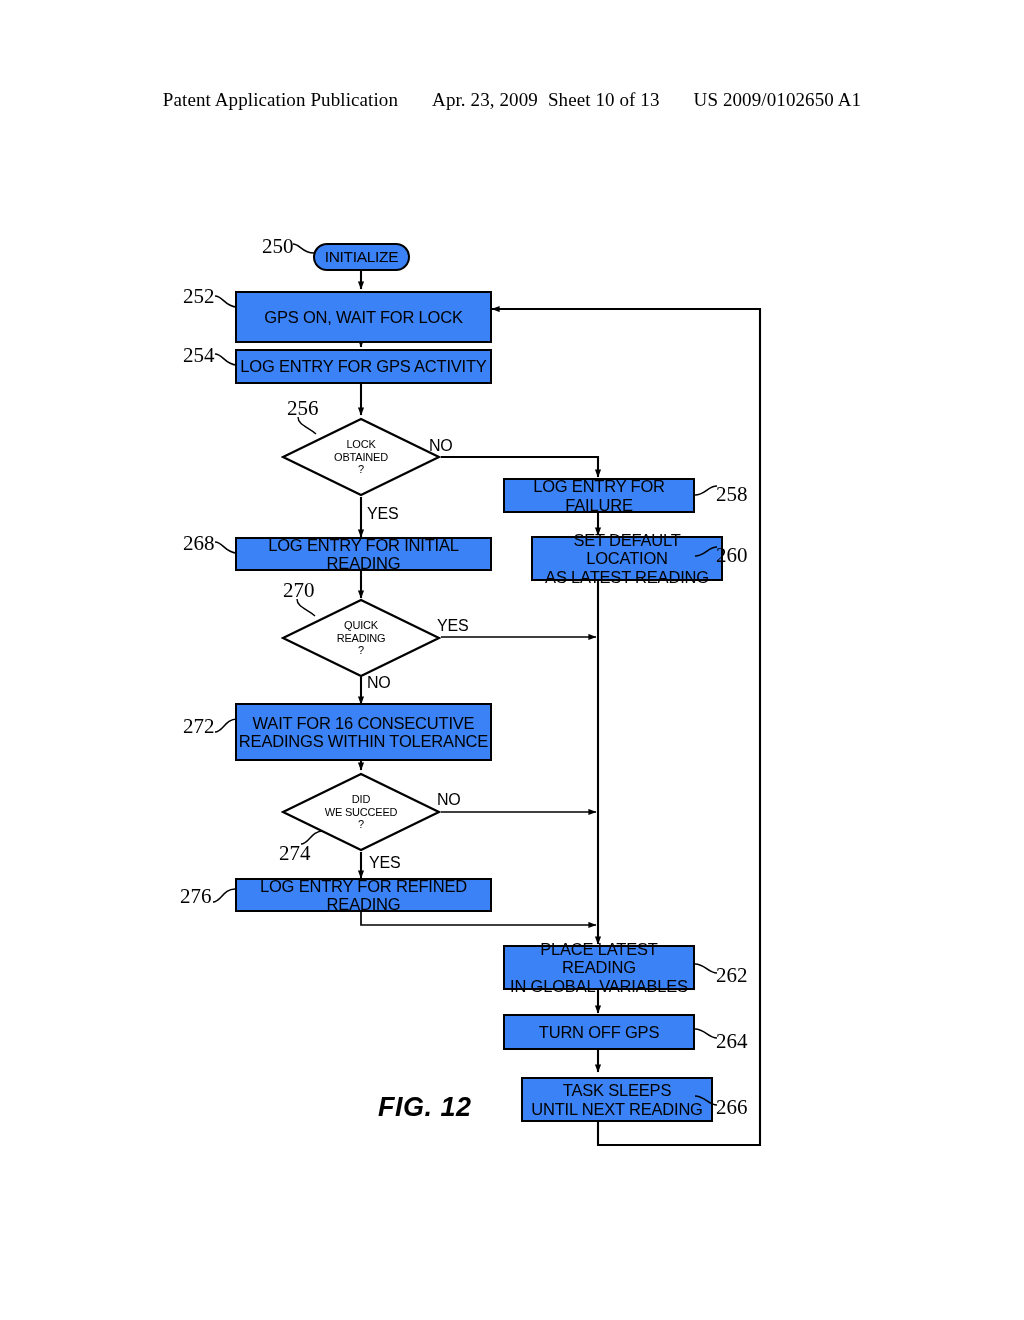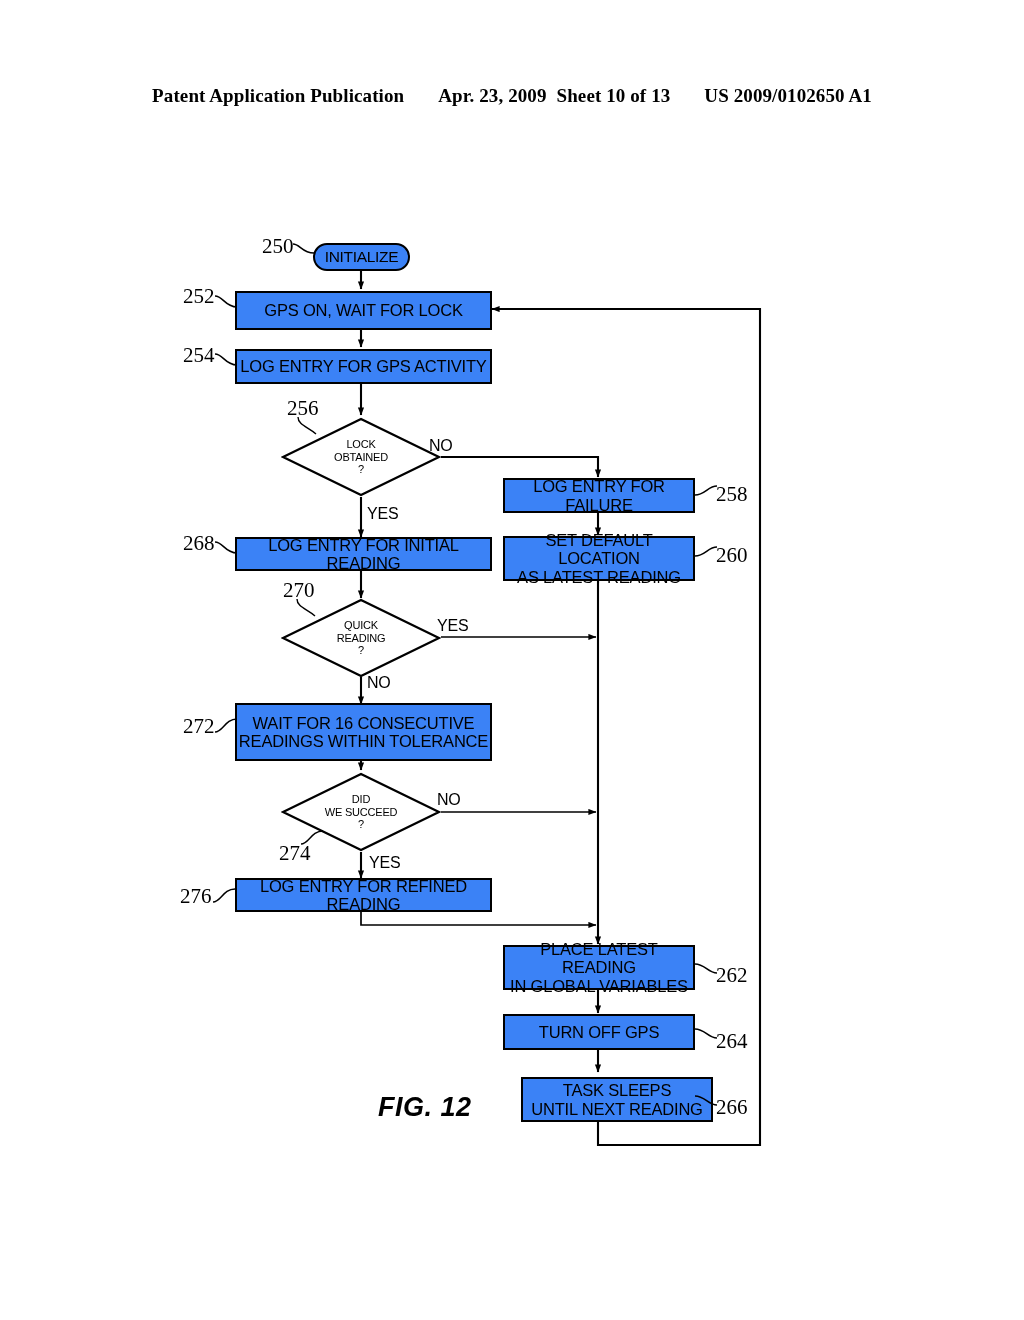--- a/index.html
+++ b/index.html
@@ -17,23 +17,24 @@
   }
 
   
   #page-header {
     position: absolute;
     left: 0;
     top: 85px;
     width: 1024px;
     height: 30px;
     display: flex;
+    align-items: center;
     justify-content: center;
     font-family: "Liberation Serif", serif;
-    font-weight: bold;
+    font-weight: normal;
     font-size: 19px;
     letter-spacing: 0.1px;
     white-space: pre;
   }
   #page-header .hdr-gap-a { display: inline-block; width: 34px; }
   #page-header .hdr-gap-b { display: inline-block; width: 10px; }
   #page-header .hdr-gap-c { display: inline-block; width: 34px; }
 
   
   #figure {
@@ -193,21 +194,21 @@
   <div class="node terminator" style="left:313px; top:243px; width:97px; height:28px;">
     <span>INITIALIZE</span>
   </div>
   <div class="ref" style="left:262px; top:234px;">
     <span>250</span>
   </div>
   <svg class="ref" style="left:292px; top:242px; width:24px; height:16px;" viewBox="0 0 24 16">
     <path d="M1,2 C8,2 10,11 22,11" stroke="#000" stroke-width="1.5" fill="none"></path>
   </svg>
 
-  <div class="node box" style="left:235px; top:291px; width:257px; height:39px;">
+  <div class="node box" style="left:235px; top:291px; width:257px; height:52px;">
     <span>GPS ON, WAIT FOR LOCK</span>
   </div>
   <div class="ref" style="left:183px; top:284px;">
     <span>252</span>
   </div>
   <svg class="ref" style="left:214px; top:294px; width:24px; height:18px;" viewBox="0 0 24 18">
     <path d="M1,2 C9,2 11,13 23,13" stroke="#000" stroke-width="1.5" fill="none"></path>
   </svg>
 
   <div class="node box" style="left:235px; top:349px; width:257px; height:35px;">
@@ -244,21 +245,21 @@
   <div class="node box" style="left:503px; top:478px; width:192px; height:35px;">
     <span>LOG ENTRY FOR FAILURE</span>
   </div>
   <svg class="ref" style="left:694px; top:485px; width:24px; height:14px;" viewBox="0 0 24 14">
     <path d="M23,1 C14,1 11,10 1,10" stroke="#000" stroke-width="1.5" fill="none"></path>
   </svg>
   <div class="ref" style="left:716px; top:482px;">
     <span>258</span>
   </div>
 
-  <div class="node box" style="left:503px; top:536px; width:192px; height:45px;">
+  <div class="node box" style="left:531px; top:536px; width:192px; height:45px;">
     <span>SET DEFAULT LOCATION
 AS LATEST READING</span>
   </div>
   <svg class="ref" style="left:694px; top:546px; width:24px; height:14px;" viewBox="0 0 24 14">
     <path d="M23,1 C14,1 11,10 1,10" stroke="#000" stroke-width="1.5" fill="none"></path>
   </svg>
   <div class="ref" style="left:716px; top:543px;">
     <span>260</span>
   </div>
 

